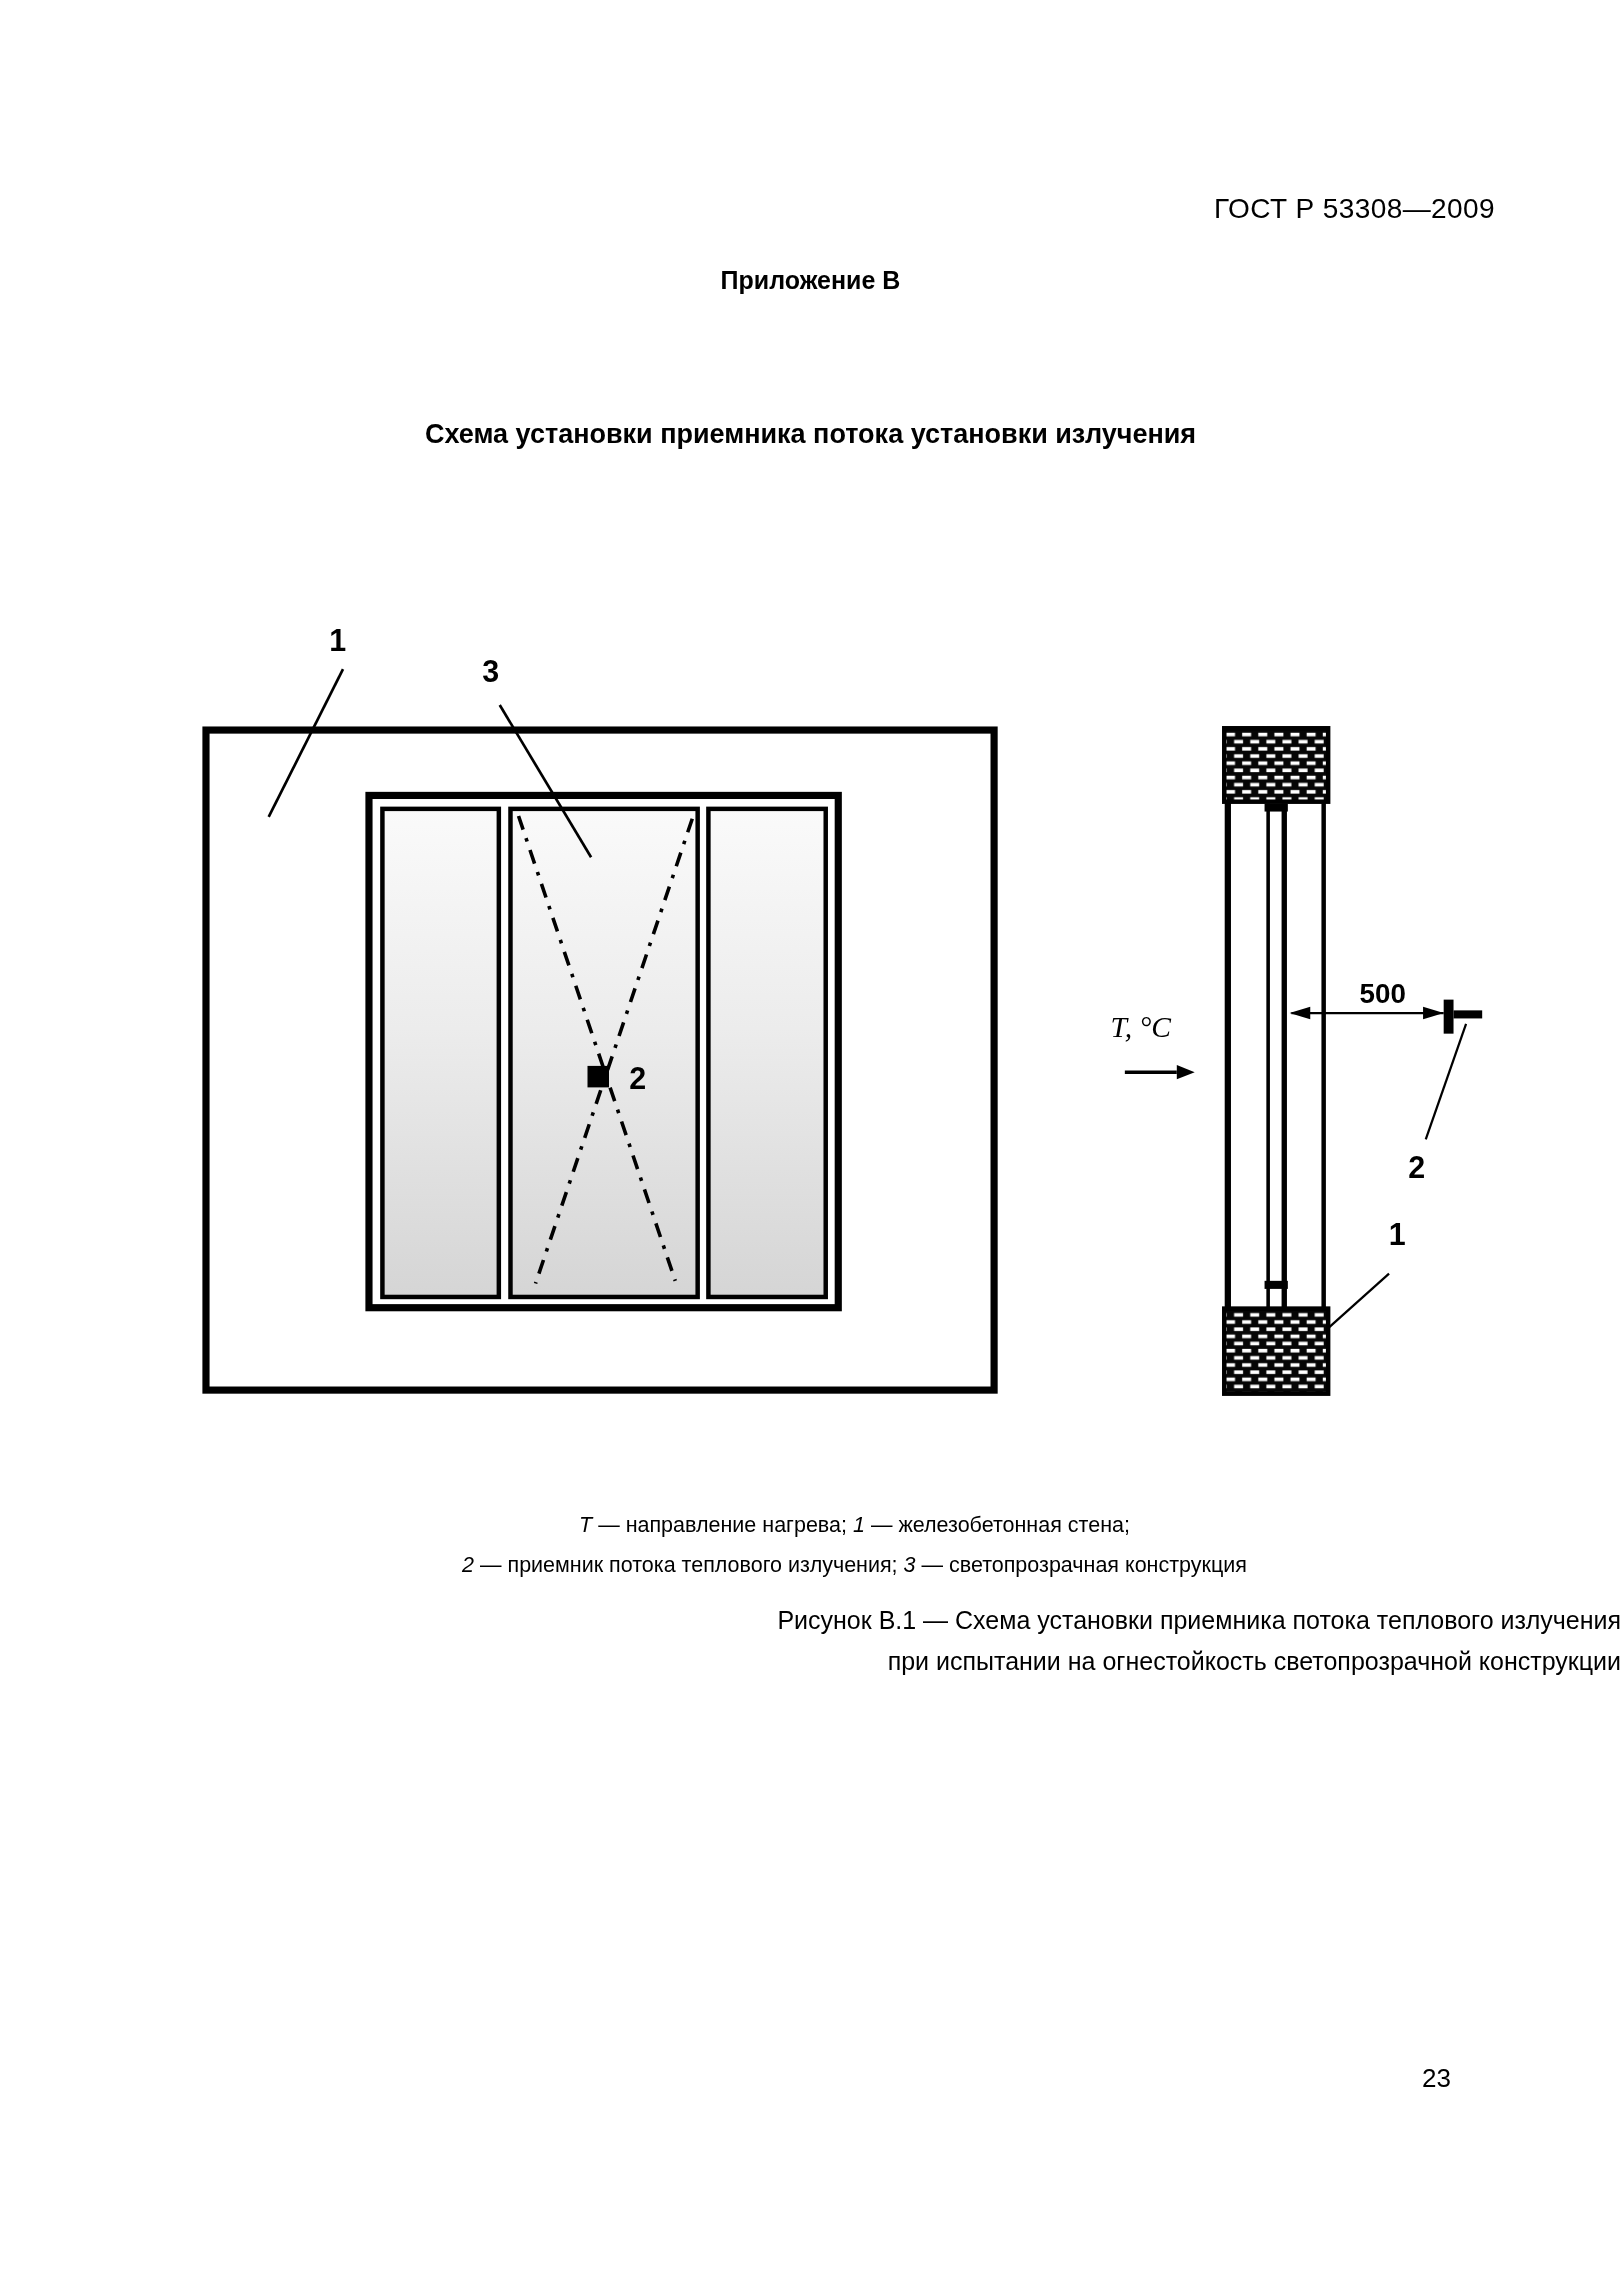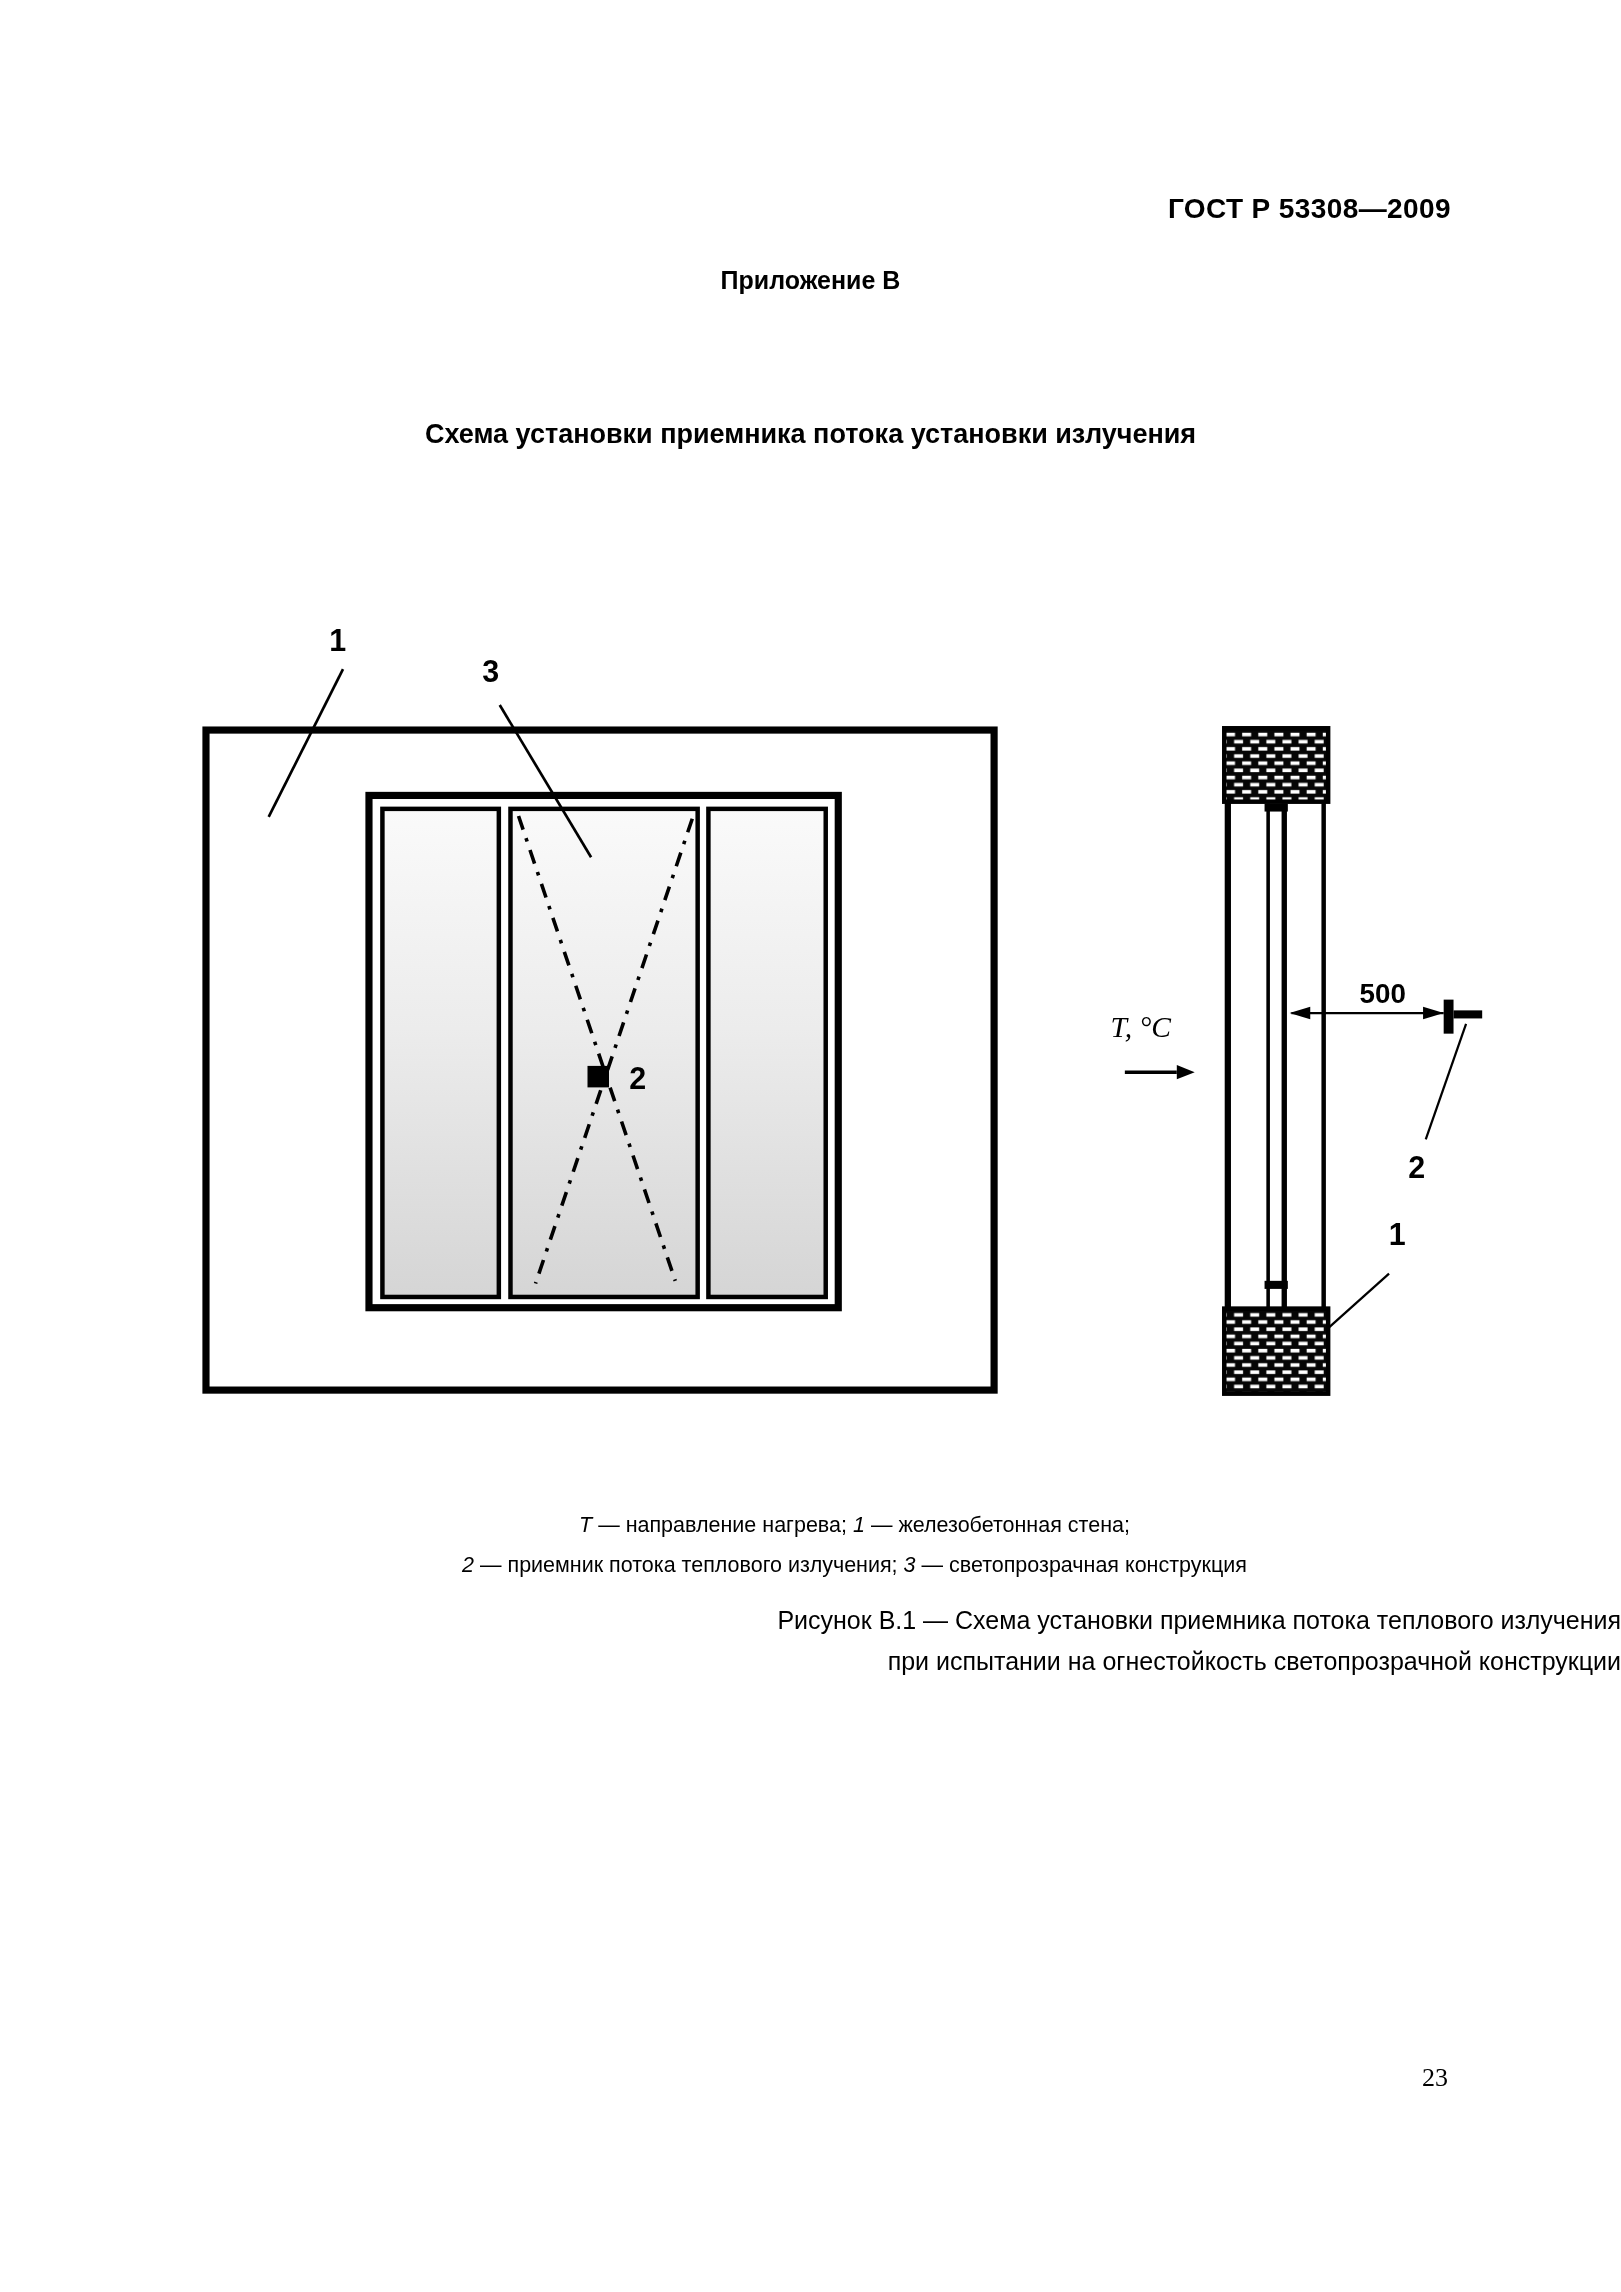--- a/index.html
+++ b/index.html
@@ -6,41 +6,41 @@
   .page{
     position:relative;
     width:1621px;height:2293px;
     background:#ffffff;
     font-family:"Liberation Sans",sans-serif;
     color:#000;
     overflow:hidden;
   }
   .doc-number{
     position:absolute;top:193px;left:0;width:1451px;
-    text-align:right;font-size:28px;font-weight:bold;letter-spacing:0.4px;
+    text-align:right;font-size:28px;font-weight:normal;letter-spacing:0.4px;padding-left:44px;
   }
   .appendix{
     position:absolute;top:263px;left:0;width:100%;
     text-align:center;font-size:25px;font-weight:bold;line-height:34px;
   }
   .section-title{
     position:absolute;top:419px;left:0;width:100%;
     text-align:center;font-size:27px;font-weight:bold;
   }
   .legend{
     position:absolute;top:1505px;left:0;width:100%;
     text-align:center;font-size:21.5px;line-height:40px;margin-left:44px;
   }
   .legend .sym{font-style:italic;}
   .fig-caption{
     position:absolute;top:1600px;left:0;width:100%;
     text-align:right;font-size:25px;line-height:41px;
   }
   .page-number{
-    position:absolute;top:2063px;left:1422px;font-size:26px;font-family:Liberation Serif, serif;
+    position:absolute;top:2063px;left:1422px;font-size:26px;
   }
   svg.diagram{position:absolute;left:0;top:0;width:1621px;height:2293px;}
   svg .lbl{font-family:"Liberation Sans",sans-serif;font-weight:bold;font-size:34px;fill:#000;}
   svg .dim{font-family:"Liberation Sans",sans-serif;font-weight:bold;font-size:31px;fill:#000;}
   svg .t-serif{font-family:"Liberation Serif",serif;font-style:italic;font-size:33px;fill:#000;}
   svg .leader{stroke:#000;stroke-width:3;fill:none;}
   svg .leader2{stroke:#000;stroke-width:2.5;fill:none;}
   svg .dashdot{stroke:#000;stroke-width:4;stroke-dasharray:16 10 4 10;fill:none;}
 </style>
 </head>

